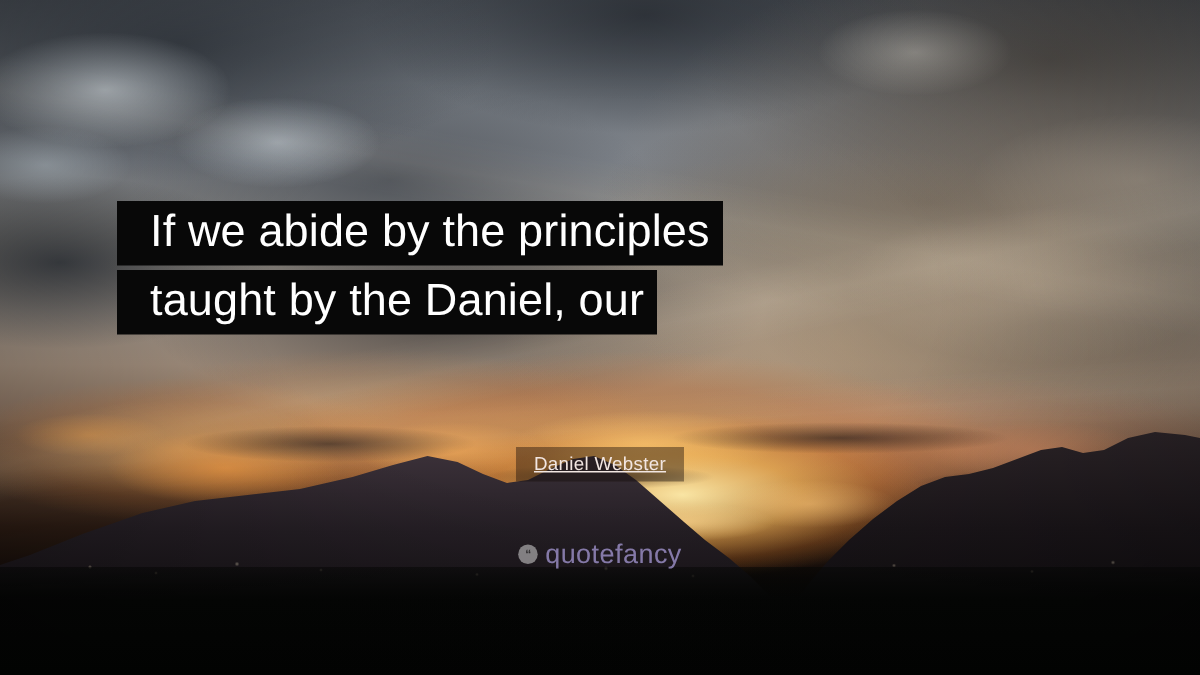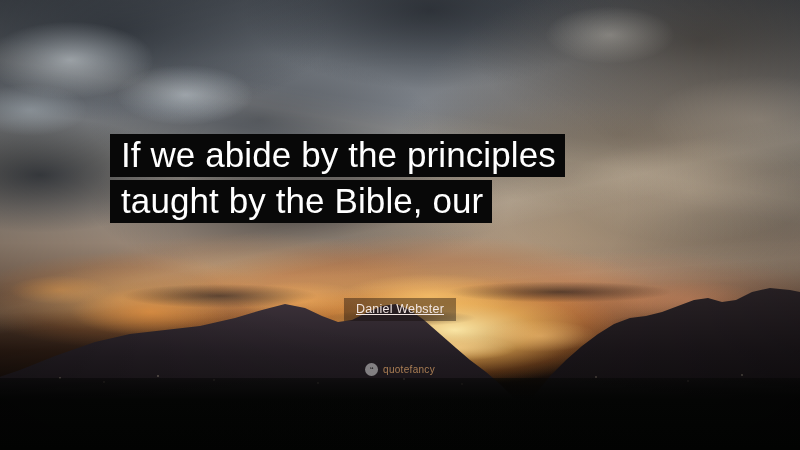--- a/index.html
+++ b/index.html
@@ -166,26 +166,26 @@
     display: flex;
     flex-direction: column;
     align-items: flex-start;
     gap: 3px;
     z-index: 6;
   }
   .quote-line {
     display: inline-block;
     background: #080808;
     color: #ffffff;
-    font-size: 35px;
+    font-size: 30px;
     line-height: 40px;
     font-weight: 400;
     letter-spacing: .1px;
-    padding: 1px 9px 2px 11px;
-    margin-left: 110px;
+    padding: 1px 9px 2px 22px;
+    margin-left: 78px;
     white-space: nowrap;
   }
 
   
   #attribution {
     position: absolute;
     top: 298px;
     left: 50%;
     transform: translateX(-50%);
     z-index: 6;
@@ -218,22 +218,22 @@
     border-radius: 50%;
     background: rgba(228,228,228,.82);
     color: #3a3a3a;
     font-size: 8px;
     line-height: 13px;
     text-align: center;
     font-weight: 700;
     letter-spacing: -.5px;
   }
   #watermark-text {
-    color: #fdba74;
-    font-size: 10px;
+    color: #c4b5fd;
+    font-size: 18px;
     line-height: 13px;
     letter-spacing: .3px;
   }
 </style>
 </head>
 <body>
 
 <div id="poster">
 
   <div id="background-scene">
@@ -281,21 +281,21 @@
       </svg>
     </div>
 
     <div id="town-lights"></div>
     <div id="foreground"></div>
     <div class="bg-layer" id="vignette"></div>
   </div>
 
   <div id="quote-block">
     <div class="quote-line">If we abide by the principles</div>
-    <div class="quote-line">taught by the Bible, our</div>
+    <div class="quote-line">taught by the Daniel, our</div>
   </div>
 
   <div id="attribution">Daniel Webster</div>
 
   <div id="watermark">
     <div id="watermark-badge">“</div>
     <div id="watermark-text">quotefancy</div>
   </div>
 
 </div>

